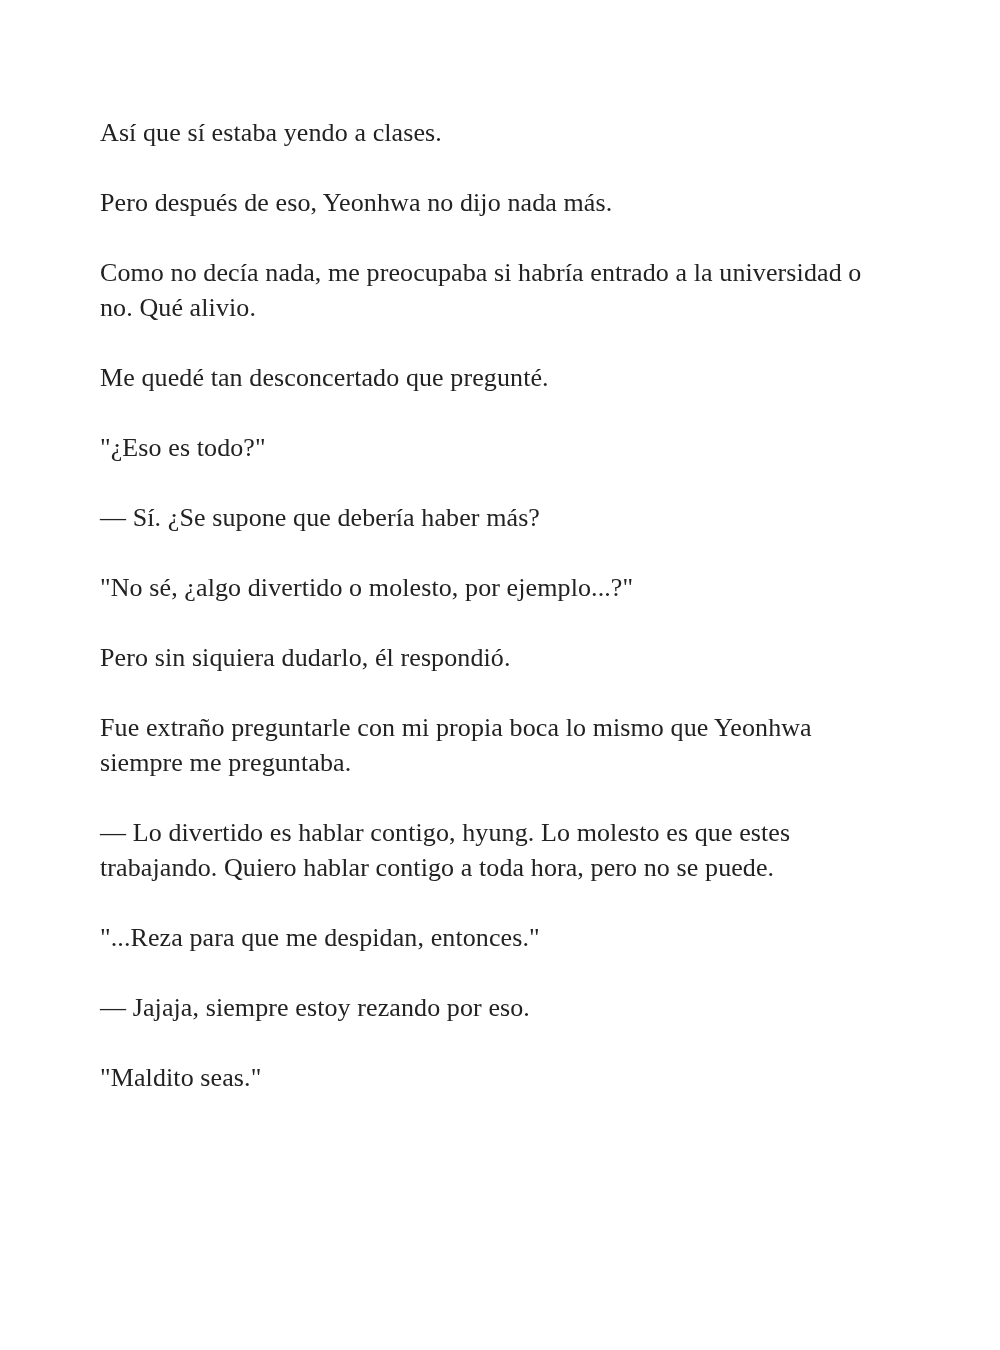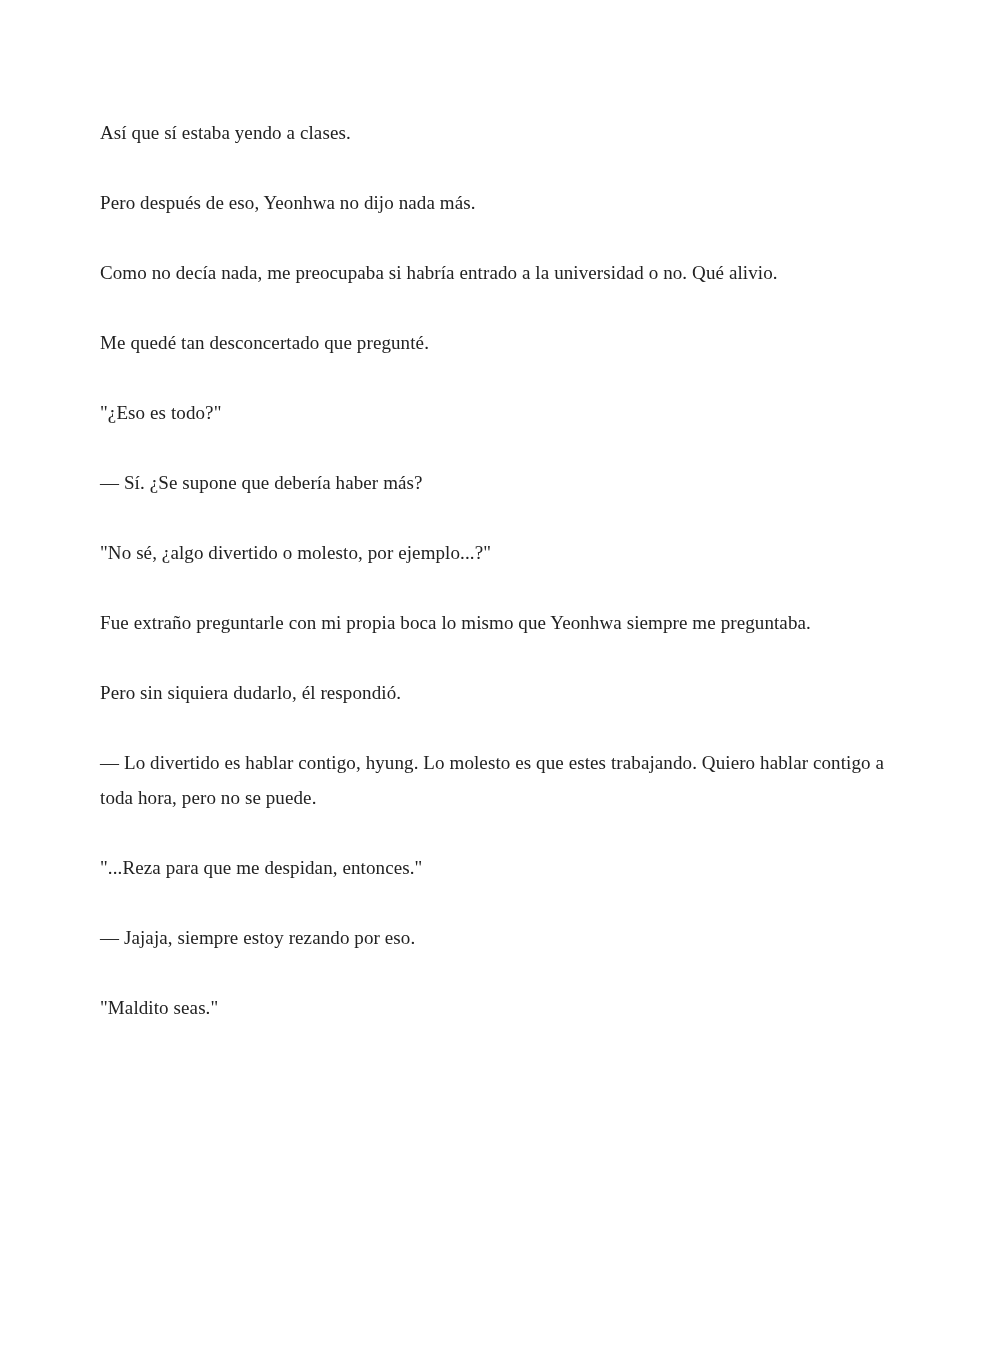--- a/index.html
+++ b/index.html
@@ -12,40 +12,40 @@
     height: 1350px;
     position: relative;
     overflow: hidden;
   }
   .page {
     position: absolute;
     left: 100px;
     top: 115px;
     width: 790px;
     font-family: "Liberation Serif", "DejaVu Serif", serif;
-    font-size: 19px;
+    font-size: 26px;
     line-height: 35px;
     color: #222222;
   }
   .para {
     margin: 0 0 35px 0;
     padding: 0;
     letter-spacing: 0.1px;
   }
 </style>
 </head>
 <body>
 
 <div class="page">
   <p class="para">Así que sí estaba yendo a clases.</p>
   <p class="para">Pero después de eso, Yeonhwa no dijo nada más.</p>
   <p class="para">Como no decía nada, me preocupaba si habría entrado a la universidad o no. Qué alivio.</p>
   <p class="para">Me quedé tan desconcertado que pregunté.</p>
   <p class="para">"¿Eso es todo?"</p>
   <p class="para">— Sí. ¿Se supone que debería haber más?</p>
   <p class="para">"No sé, ¿algo divertido o molesto, por ejemplo...?"</p>
+  <p class="para">Pero sin siquiera dudarlo, él respondió.</p>
   <p class="para">Fue extraño preguntarle con mi propia boca lo mismo que Yeonhwa siempre me preguntaba.</p>
-  <p class="para">Pero sin siquiera dudarlo, él respondió.</p>
   <p class="para">— Lo divertido es hablar contigo, hyung. Lo molesto es que estes trabajando. Quiero hablar contigo a toda hora, pero no se puede.</p>
   <p class="para">"...Reza para que me despidan, entonces."</p>
   <p class="para">— Jajaja, siempre estoy rezando por eso.</p>
   <p class="para">"Maldito seas."</p>
 </div>
 
 </body></html>

